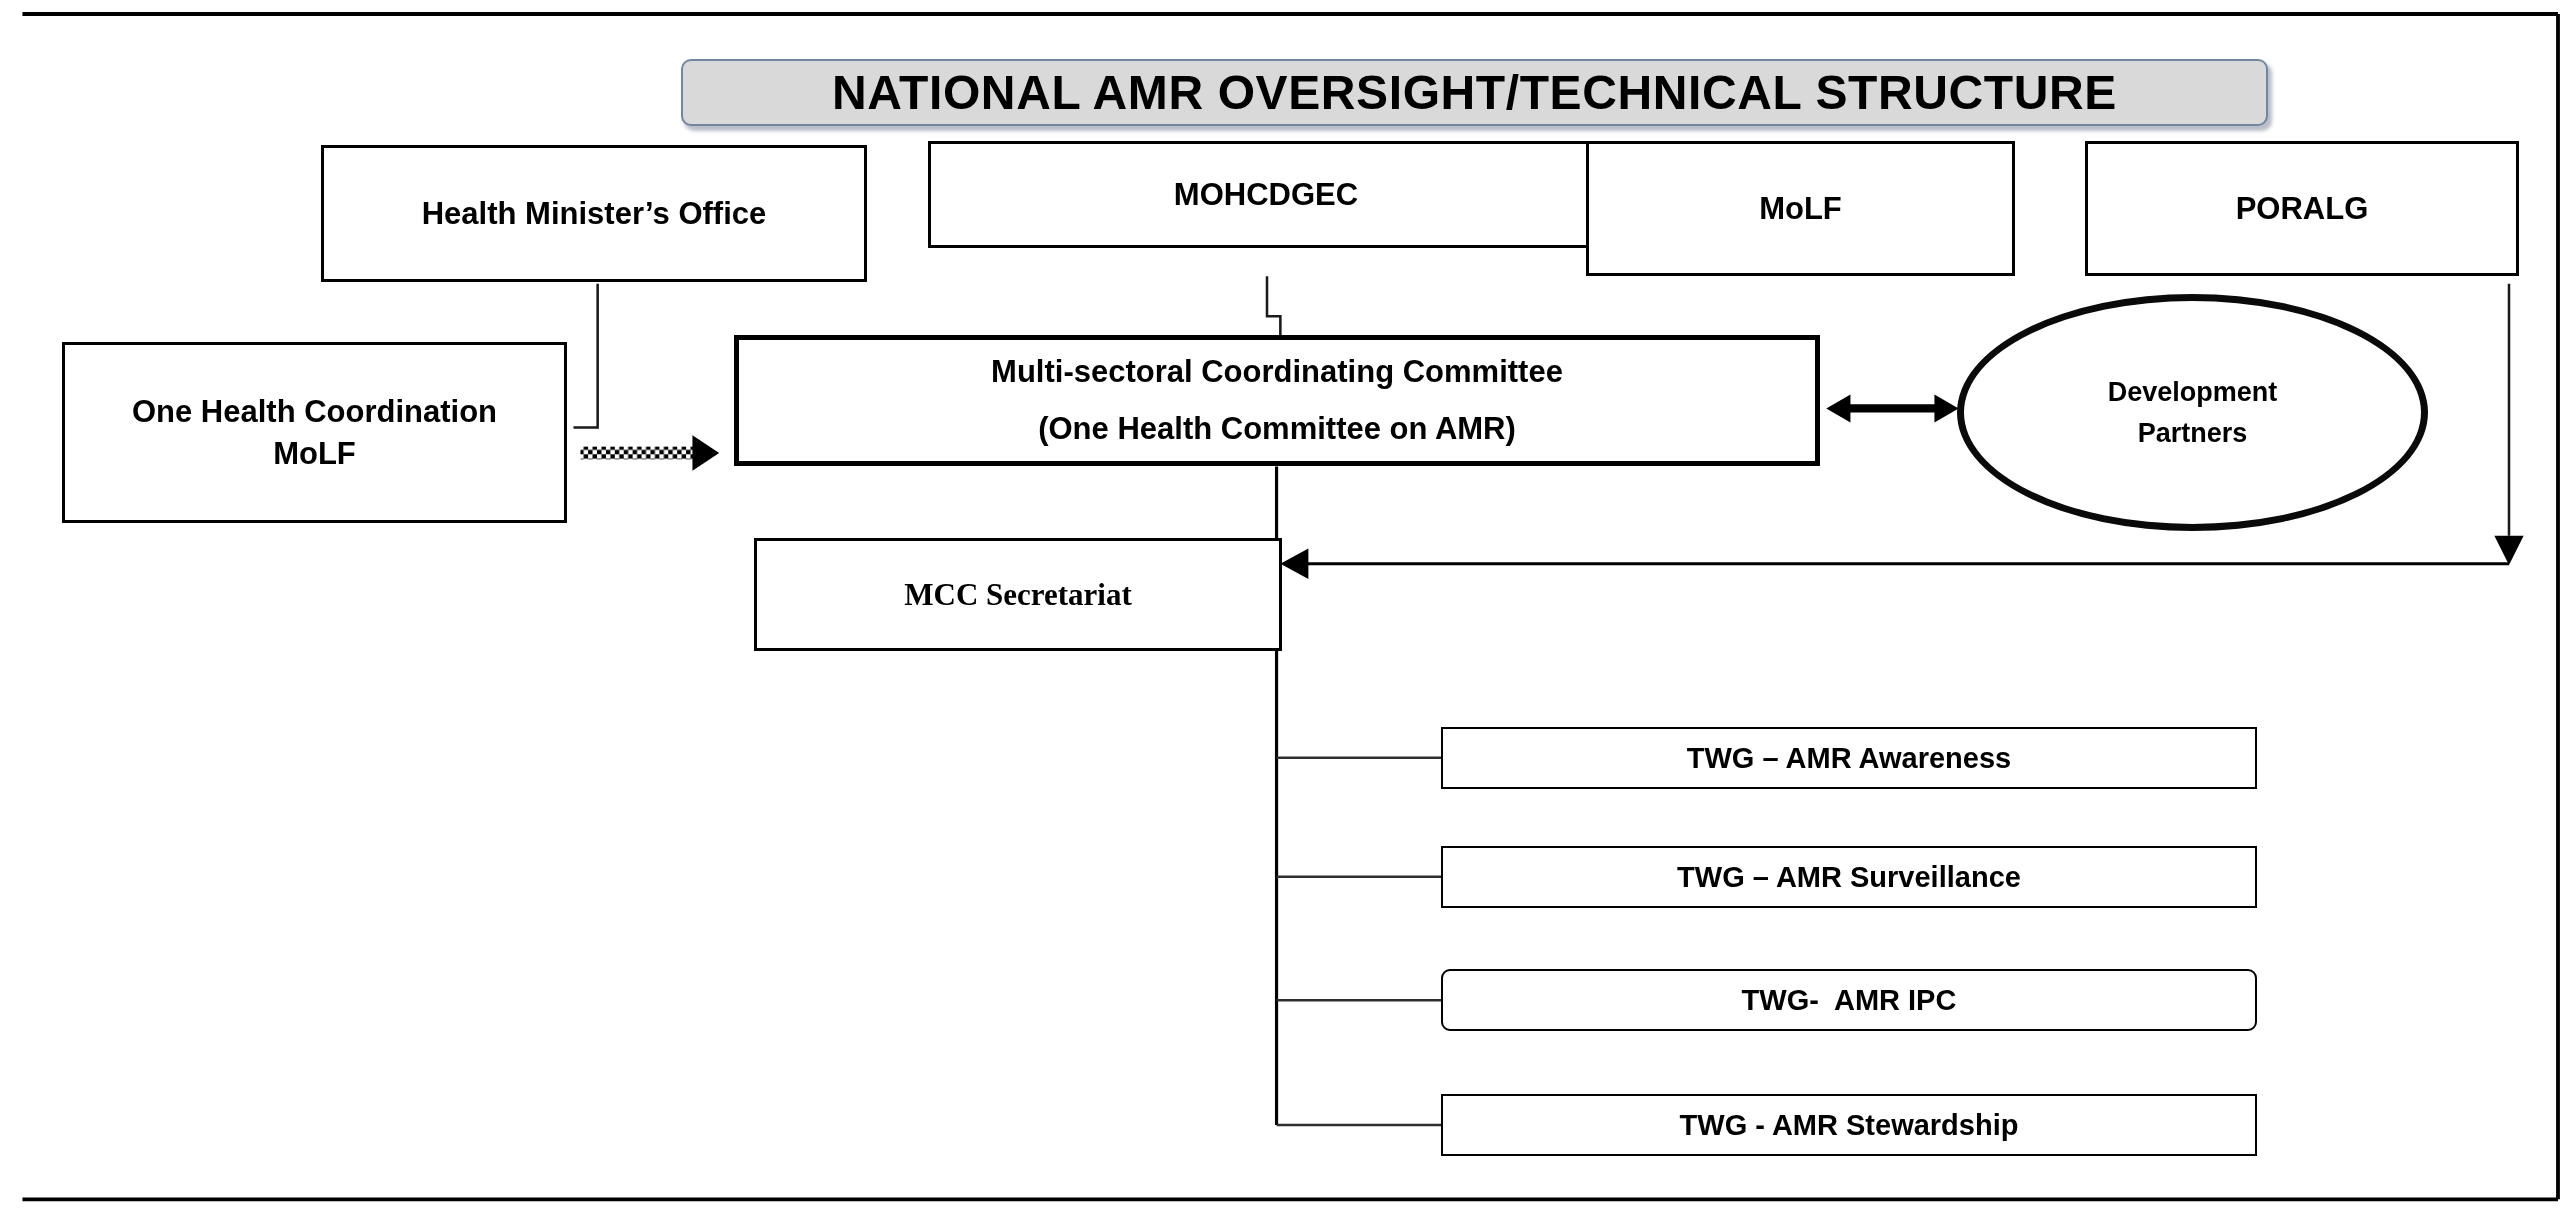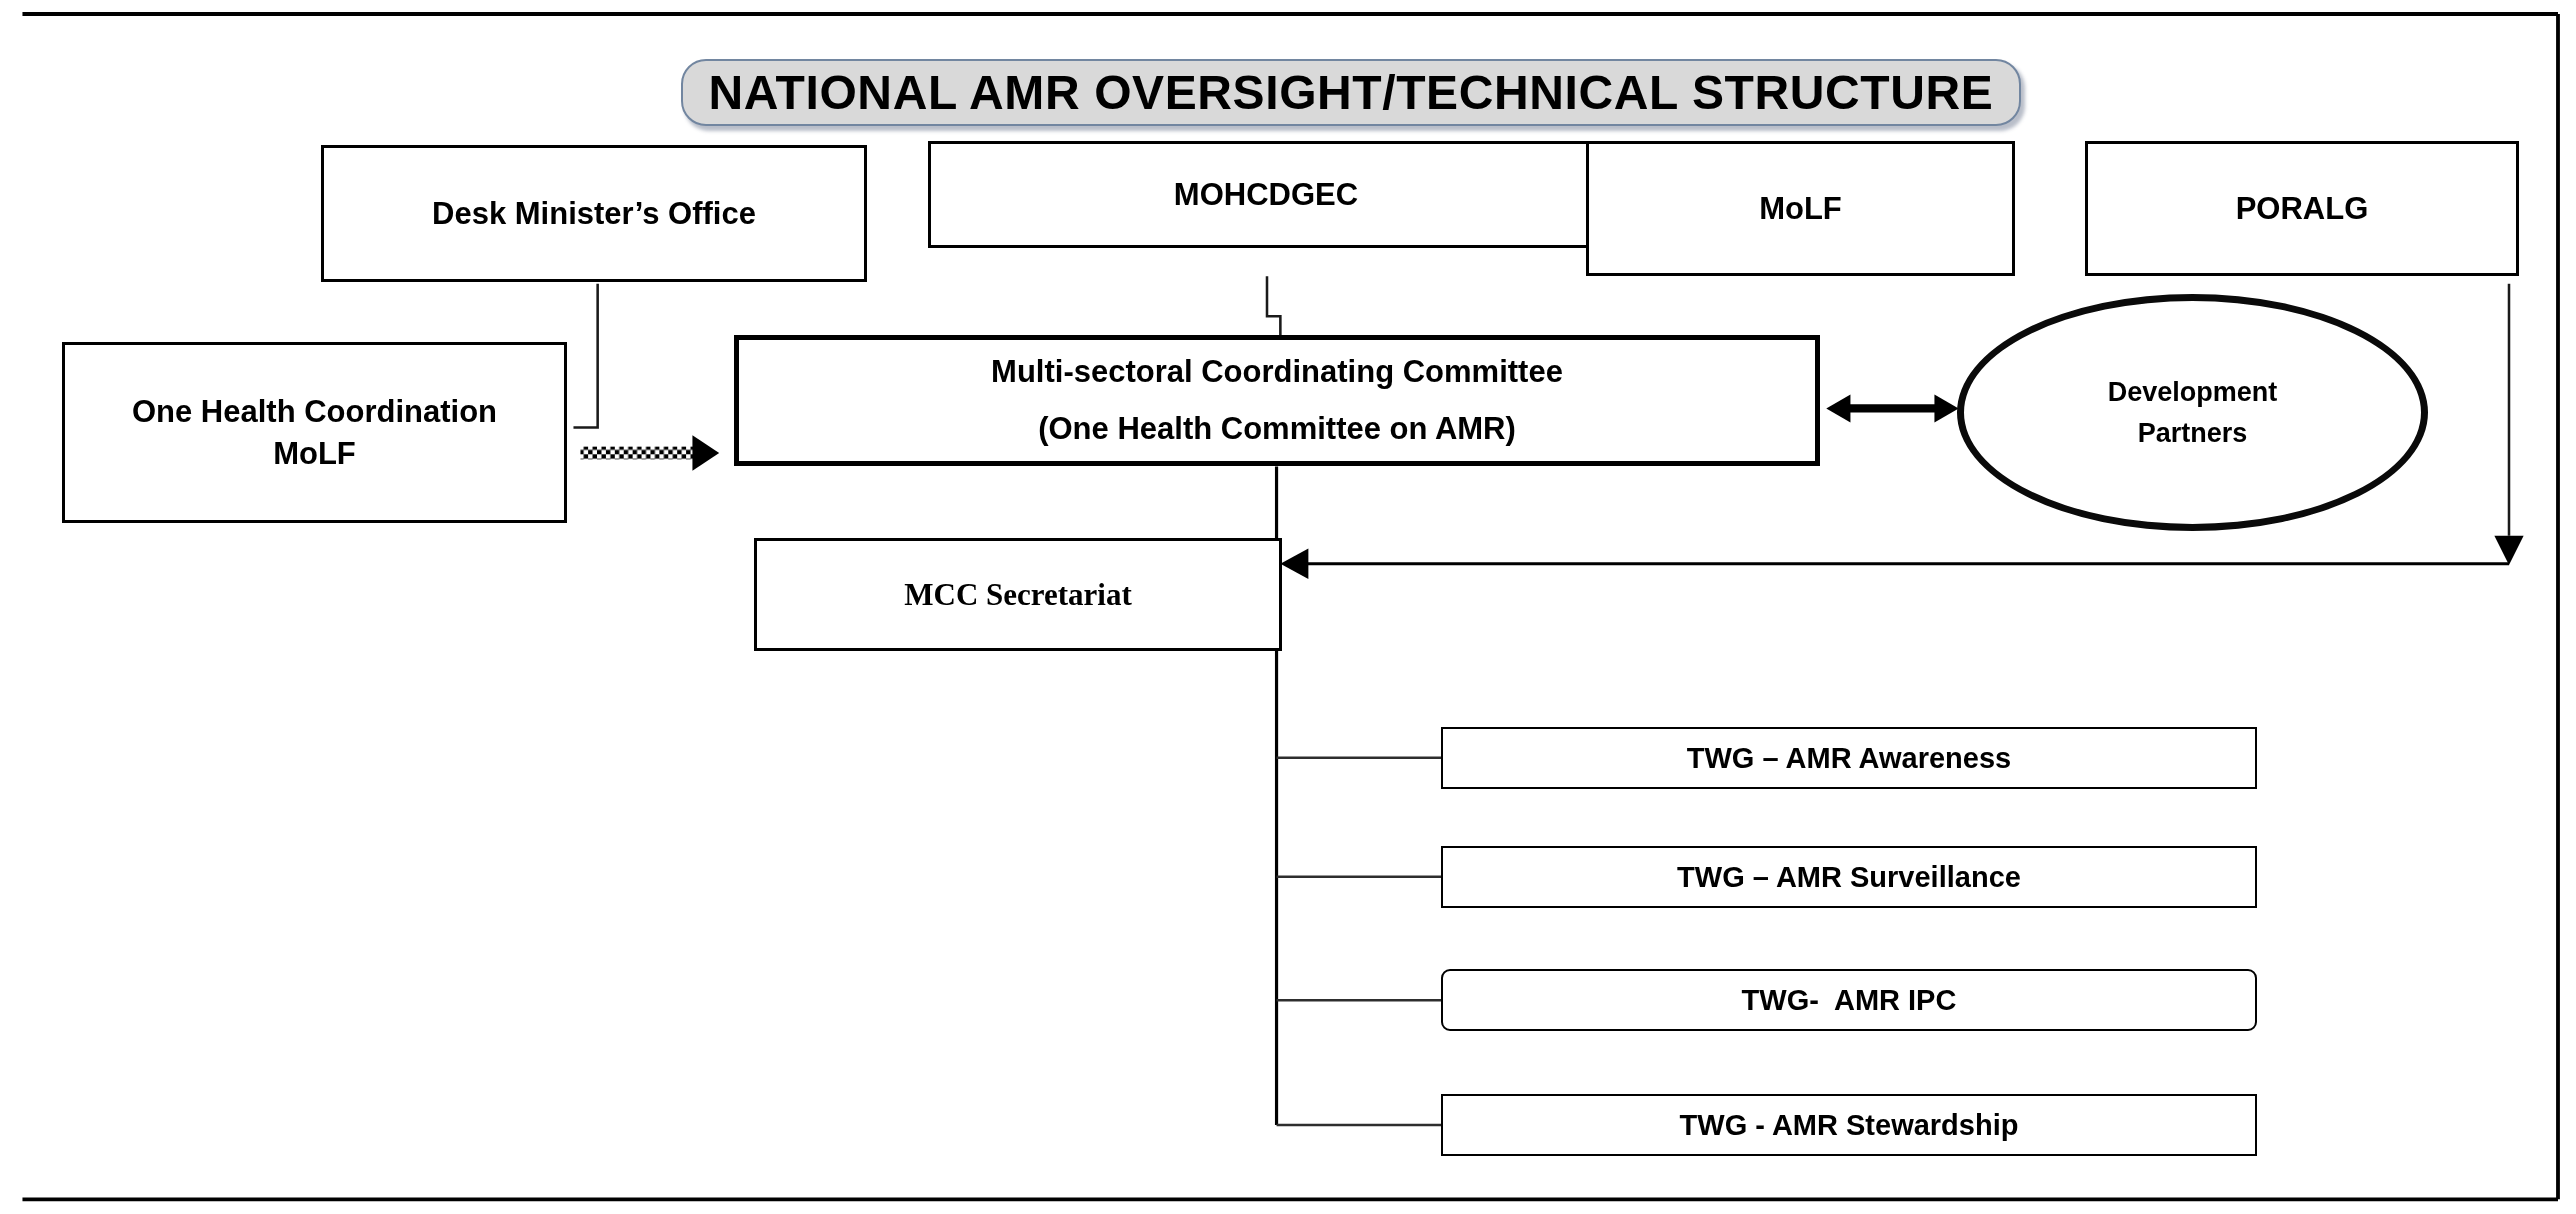--- a/index.html
+++ b/index.html
@@ -25,24 +25,24 @@
     align-items: center;
     justify-content: center;
     text-align: center;
     font-weight: bold;
     box-sizing: border-box;
   }
   .node .line { white-space: pre; }
   .title-banner {
     position: absolute;
     left: 681px; top: 59px;
-    width: 1340px; height: 67px;
+    width: 1587px; height: 67px;
     background: #d9d9d9;
     border: 2.5px solid #7286a0;
-    border-radius: 25px;
+    border-radius: 10px;
     box-shadow: 3.8px 4.5px 3.8px rgba(100,110,135,0.45);
     display: flex; align-items: center; justify-content: center;
     font-weight: bold;
     font-size: 48px;
     letter-spacing: 0.6px;
     transform-origin: center;
     box-sizing: border-box;
   }
   #pm-office       { left: 321px;  top: 145px; width: 546px;  height: 137px; border: 3.2px solid #000; font-size: 31px; }
   #mohcdgec        { left: 928px; top: 141px; width: 676px; height: 107px; border: 3.8px solid #000; font-size: 31px; }
@@ -104,21 +104,21 @@
     <path d="M2006,1378 H2266" stroke="#2e2e2e" stroke-width="4" fill="none"></path>
     <path d="M2006,1572 H2266" stroke="#2e2e2e" stroke-width="4" fill="none"></path>
     <path d="M2006,1768 H2266" stroke="#2e2e2e" stroke-width="4" fill="none"></path>
   </svg>
 
   <div class="title-banner">
     <span>NATIONAL AMR OVERSIGHT/TECHNICAL STRUCTURE</span>
   </div>
 
   <div class="node" id="pm-office">
-    <span class="line">Desk Minister’s Office</span>
+    <span class="line">Health Minister’s Office</span>
   </div>
 
   <div class="node" id="mohcdgec">
     <span class="line">MOHCDGEC</span>
   </div>
 
   <div class="node" id="molf">
     <span class="line">MoLF</span>
   </div>
 

